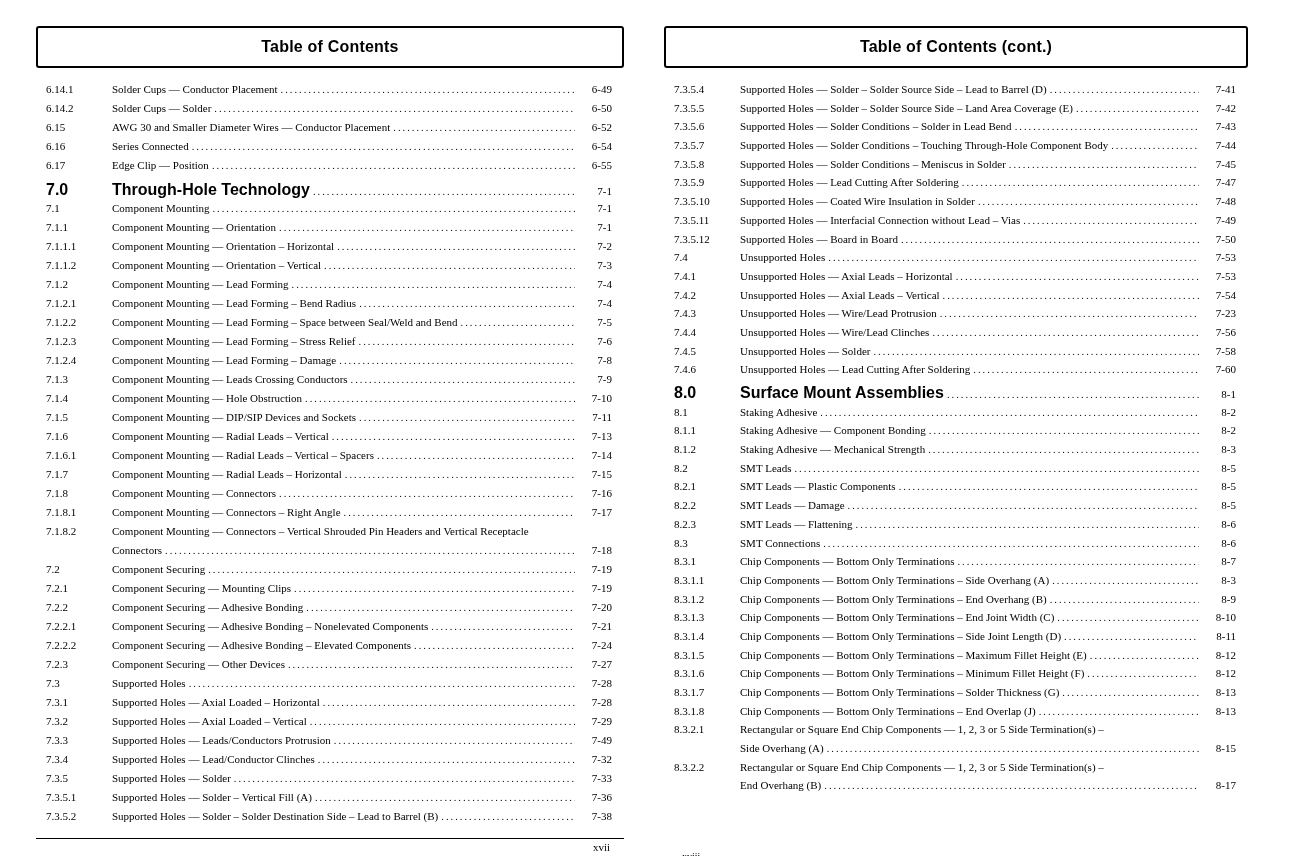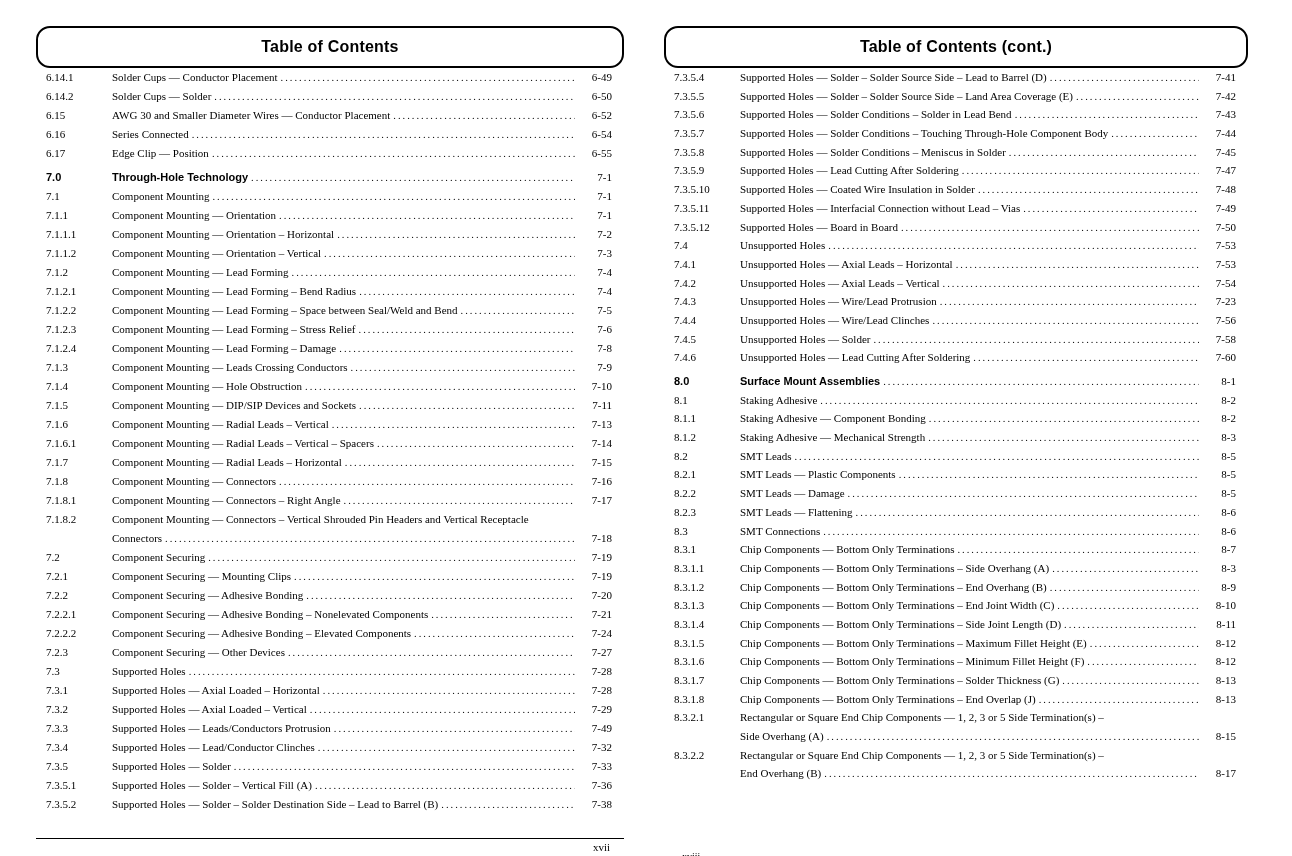--- a/index.html
+++ b/index.html
@@ -13,33 +13,33 @@
     color: #000;
   }
   .sheet {
     position: absolute;
     top: 26px;
   }
   #sheet-left  { left: 36px;  width: 588px; }
   #sheet-right { left: 664px; width: 584px; }
   .titlebox {
     border: 2px solid #000;
-    border-radius: 14px;
+    border-radius: 3px;
     height: 42px;
     box-sizing: border-box;
     display: flex;
     align-items: center;
     justify-content: center;
     font-family: "Liberation Sans", sans-serif;
     font-weight: bold;
     font-size: 16px;
     letter-spacing: 0.2px;
   }
   .toc {
-    margin-top: 0;
+    margin-top: 12px;
     padding: 0 12px 0 10px;
   }
   .row {
     display: flex;
     align-items: baseline;
     height: 19px;
     font-size: 11px;
     line-height: 19px;
   }
   #sheet-right .row { height: 18.7px; line-height: 18.7px; }
@@ -63,21 +63,21 @@
   .page-num {
     flex: 0 0 34px;
     text-align: right;
     white-space: nowrap;
   }
   .row.bold { margin-top: 5px; }
   .row.bold .num,
   .row.bold .title {
     font-family: "Liberation Sans", sans-serif;
     font-weight: bold;
-    font-size: 11px;
+    font-size: 16px;
   }
   .footer-rule {
     position: absolute;
     left: 36px;
     top: 838px;
     width: 588px;
     border-top: 1.5px solid #000;
   }
   .footer-num {
     position: absolute;

